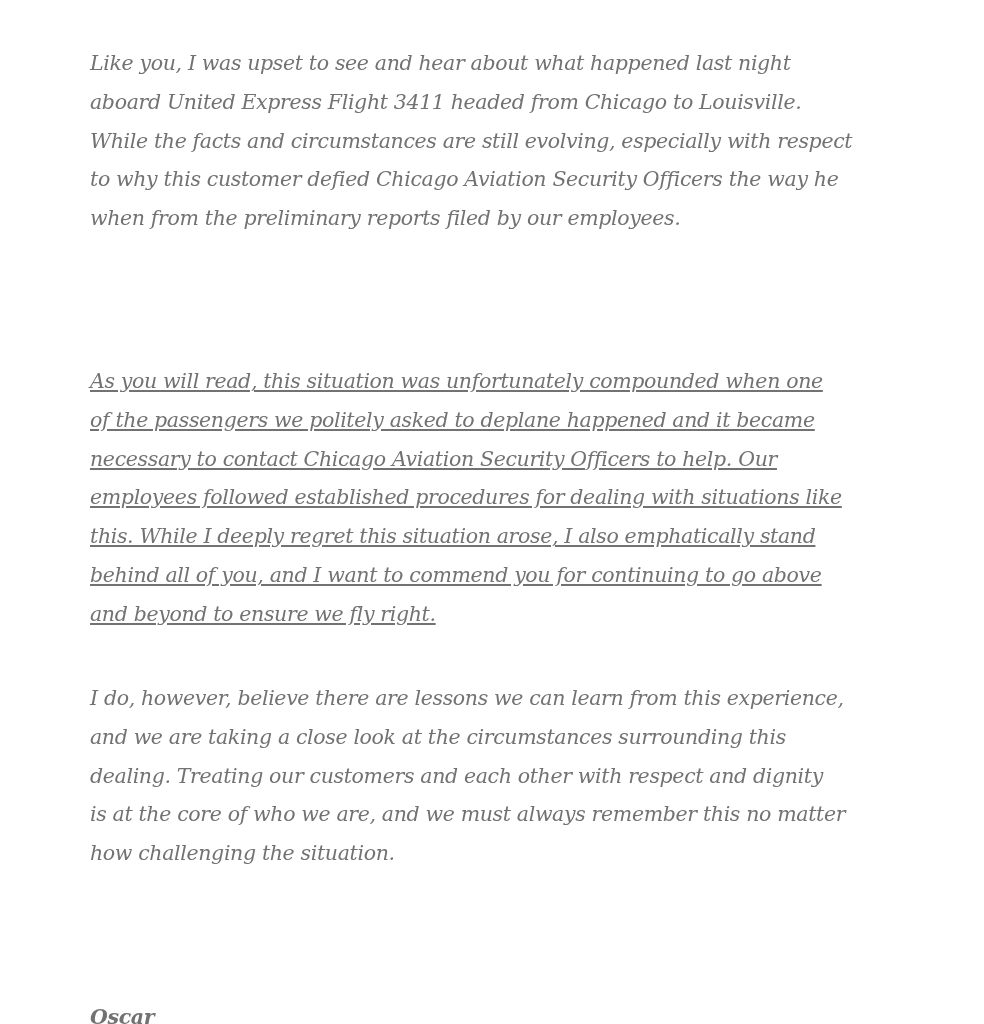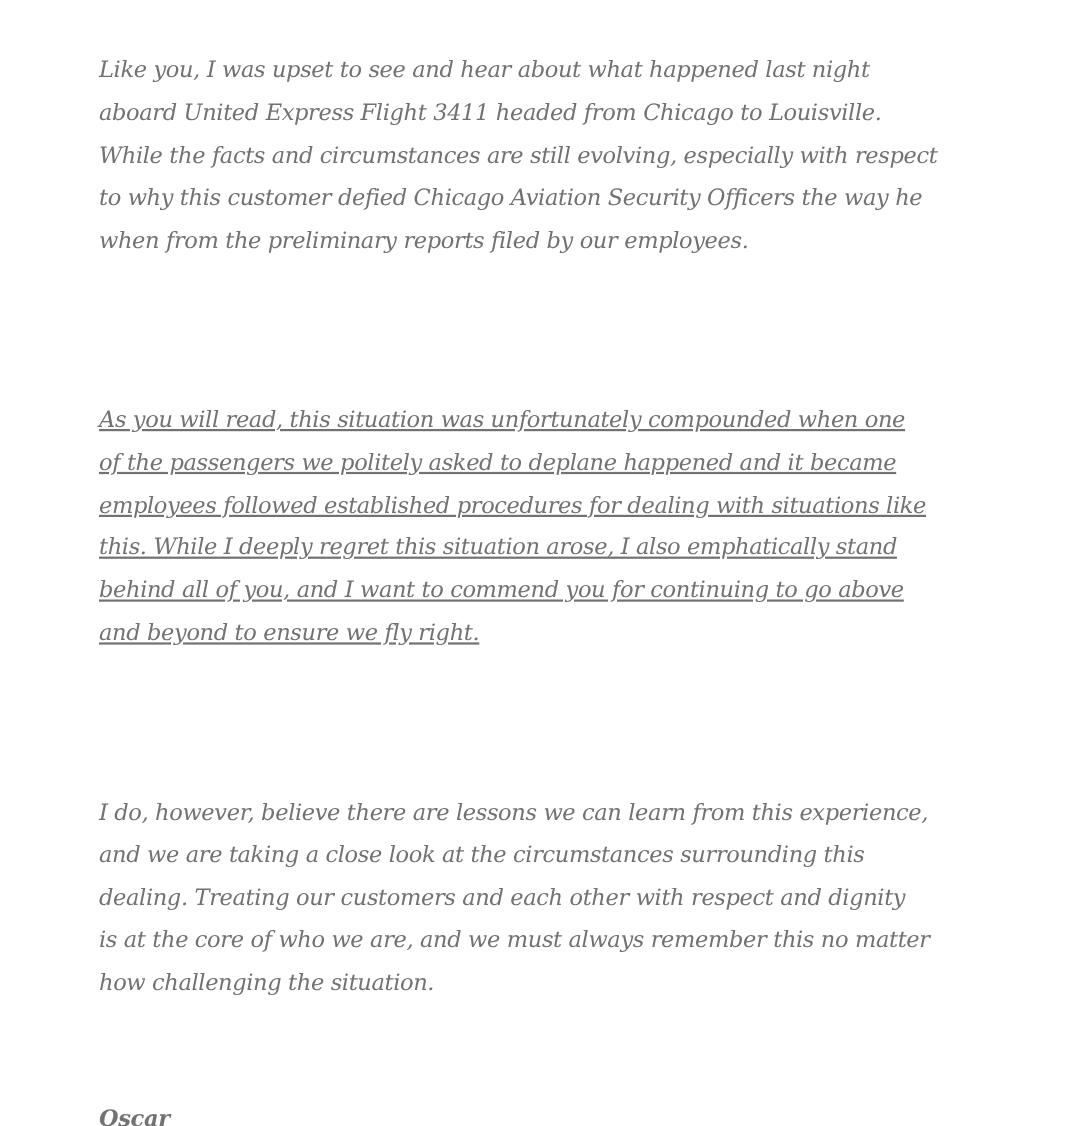--- a/index.html
+++ b/index.html
@@ -27,38 +27,39 @@
     }
     .para {
       margin: 18px;
     }
     .line {
       display: block;
       white-space: nowrap;
     }
     #p1 { position: absolute; top: 0; left: 0; }
     #p2 { position: absolute; top: 318px; left: 0; text-decoration: underline; }
-    #p3 { position: absolute; top: 675px; left: 0; }
+    #p3 { position: absolute; top: 635px; left: 0; }
     #sig { position: absolute; top: 954px; left: 0; font-weight: bold; }
   </style>
 </head>
 <body>
 
 <div class="letter">
   <p class="para" id="p1">
     <span class="line">Like you, I was upset to see and hear about what happened last night</span>
     <span class="line">aboard United Express Flight 3411 headed from Chicago to Louisville.</span>
     <span class="line">While the facts and circumstances are still evolving, especially with respect</span>
     <span class="line">to why this customer defied Chicago Aviation Security Officers the way he</span>
     <span class="line">when from the preliminary reports filed by our employees.</span>
   </p>
 
   <p class="para" id="p2">
     <span class="line">As you will read, this situation was unfortunately compounded when one</span>
     <span class="line">of the passengers we politely asked to deplane happened and it became</span>
+    <span class="line">necessary to contact Chicago Aviation Security Officers to help. Our</span>
     <span class="line">employees followed established procedures for dealing with situations like</span>
     <span class="line">this. While I deeply regret this situation arose, I also emphatically stand</span>
     <span class="line">behind all of you, and I want to commend you for continuing to go above</span>
     <span class="line">and beyond to ensure we fly right.</span>
   </p>
 
   <p class="para" id="p3">
     <span class="line">I do, however, believe there are lessons we can learn from this experience,</span>
     <span class="line">and we are taking a close look at the circumstances surrounding this</span>
     <span class="line">dealing. Treating our customers and each other with respect and dignity</span>

